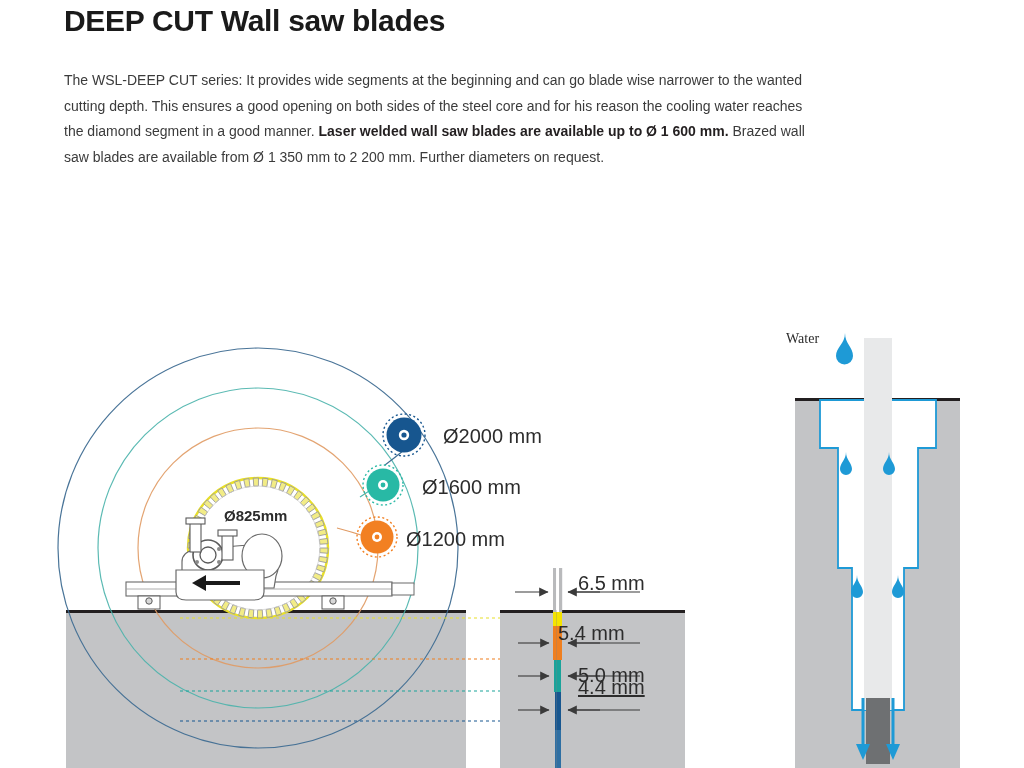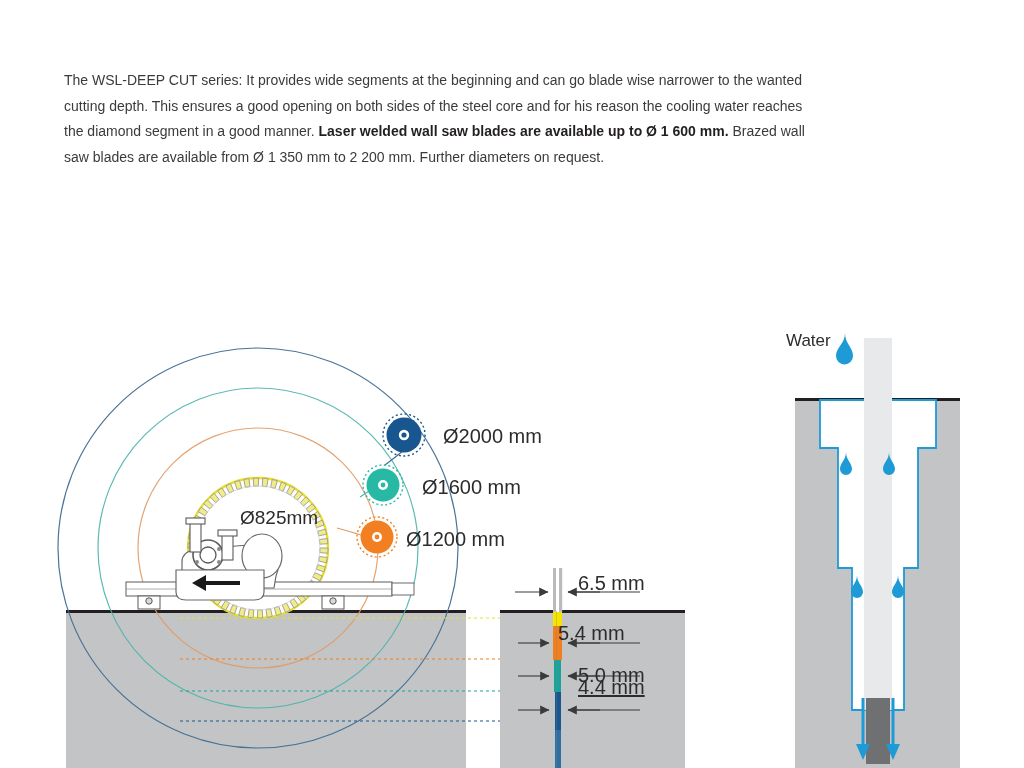--- a/index.html
+++ b/index.html
@@ -33,20 +33,21 @@
   .lbl {
     position:absolute; font-size:20px; color:#3b3b3b; white-space:nowrap;
   }
   .lbl-dark { color:#2c2c2c; }
 </style>
 </head>
 <body>
 
 <div id="page">
 
+  <div id="title">DEEP CUT Wall saw blades</div>
 
   <div id="body-copy">
     <span>The WSL-DEEP CUT series: It provides wide segments at the beginning and can go blade wise narrower to the wanted cutting depth. This ensures a good opening on both sides of the steel core and for his reason the cooling water reaches the diamond segment in a good manner. </span><b>Laser welded wall saw blades are available up to Ø 1 600 mm.</b><span> Brazed wall saw blades are available from Ø 1 350 mm to 2 200 mm. Further diameters on request.</span>
   </div>
 
   <div id="diagram">
 
     <svg width="1024" height="468" viewBox="0 0 1024 468">
       <defs>
         <marker id="arrR" markerWidth="9" markerHeight="9" refX="8" refY="4.5" orient="auto">
@@ -279,23 +280,23 @@
           <path d="M845,33 C845,44 853,47 853,56 A8.5,8.5 0 1 1 836,56 C836,47 845,44 845,33 Z" fill="#1e9ad6"></path>
           <path d="M843,60 a4,4 0 0 0 6,3 4,4 0 0 1 -6,-3z" fill="#ffffff"></path>
         </g>
       </g>
     </svg>
 
     <div class="lbl lbl-dark" style="left:443px; top:125px;">Ø2000 mm</div>
     <div class="lbl lbl-dark" style="left:422px; top:176px;text-align:center;">Ø1600 mm</div>
     <div class="lbl lbl-dark" style="left:406px; top:228px;">Ø1200 mm</div>
 
-    <div class="lbl lbl-dark" style="left:240px; top:207px; font-size:19px;">Ø825mm</div>
+    <div class="lbl lbl-dark" style="left:224px; top:207px; font-size:15px;font-weight:bold;">Ø825mm</div>
 
     <div class="lbl lbl-dark" style="left:578px; top:272px;">6.5 mm</div>
     <div class="lbl lbl-dark" style="left:558px; top:322px;">5.4 mm</div>
     <div class="lbl lbl-dark" style="left:578px; top:364px;">5.0 mm</div>
     <div class="lbl lbl-dark" style="left:578px; top:376px;text-decoration:underline;">4.4 mm</div>
 
-    <div class="lbl lbl-dark" style="left:786px; top:31px; font-size:17px;">Water</div>
+    <div class="lbl lbl-dark" style="left:786px; top:31px; font-size:14px;font-family:Liberation Serif, serif;">Water</div>
   </div>
 
 </div>
 
 </body></html>

